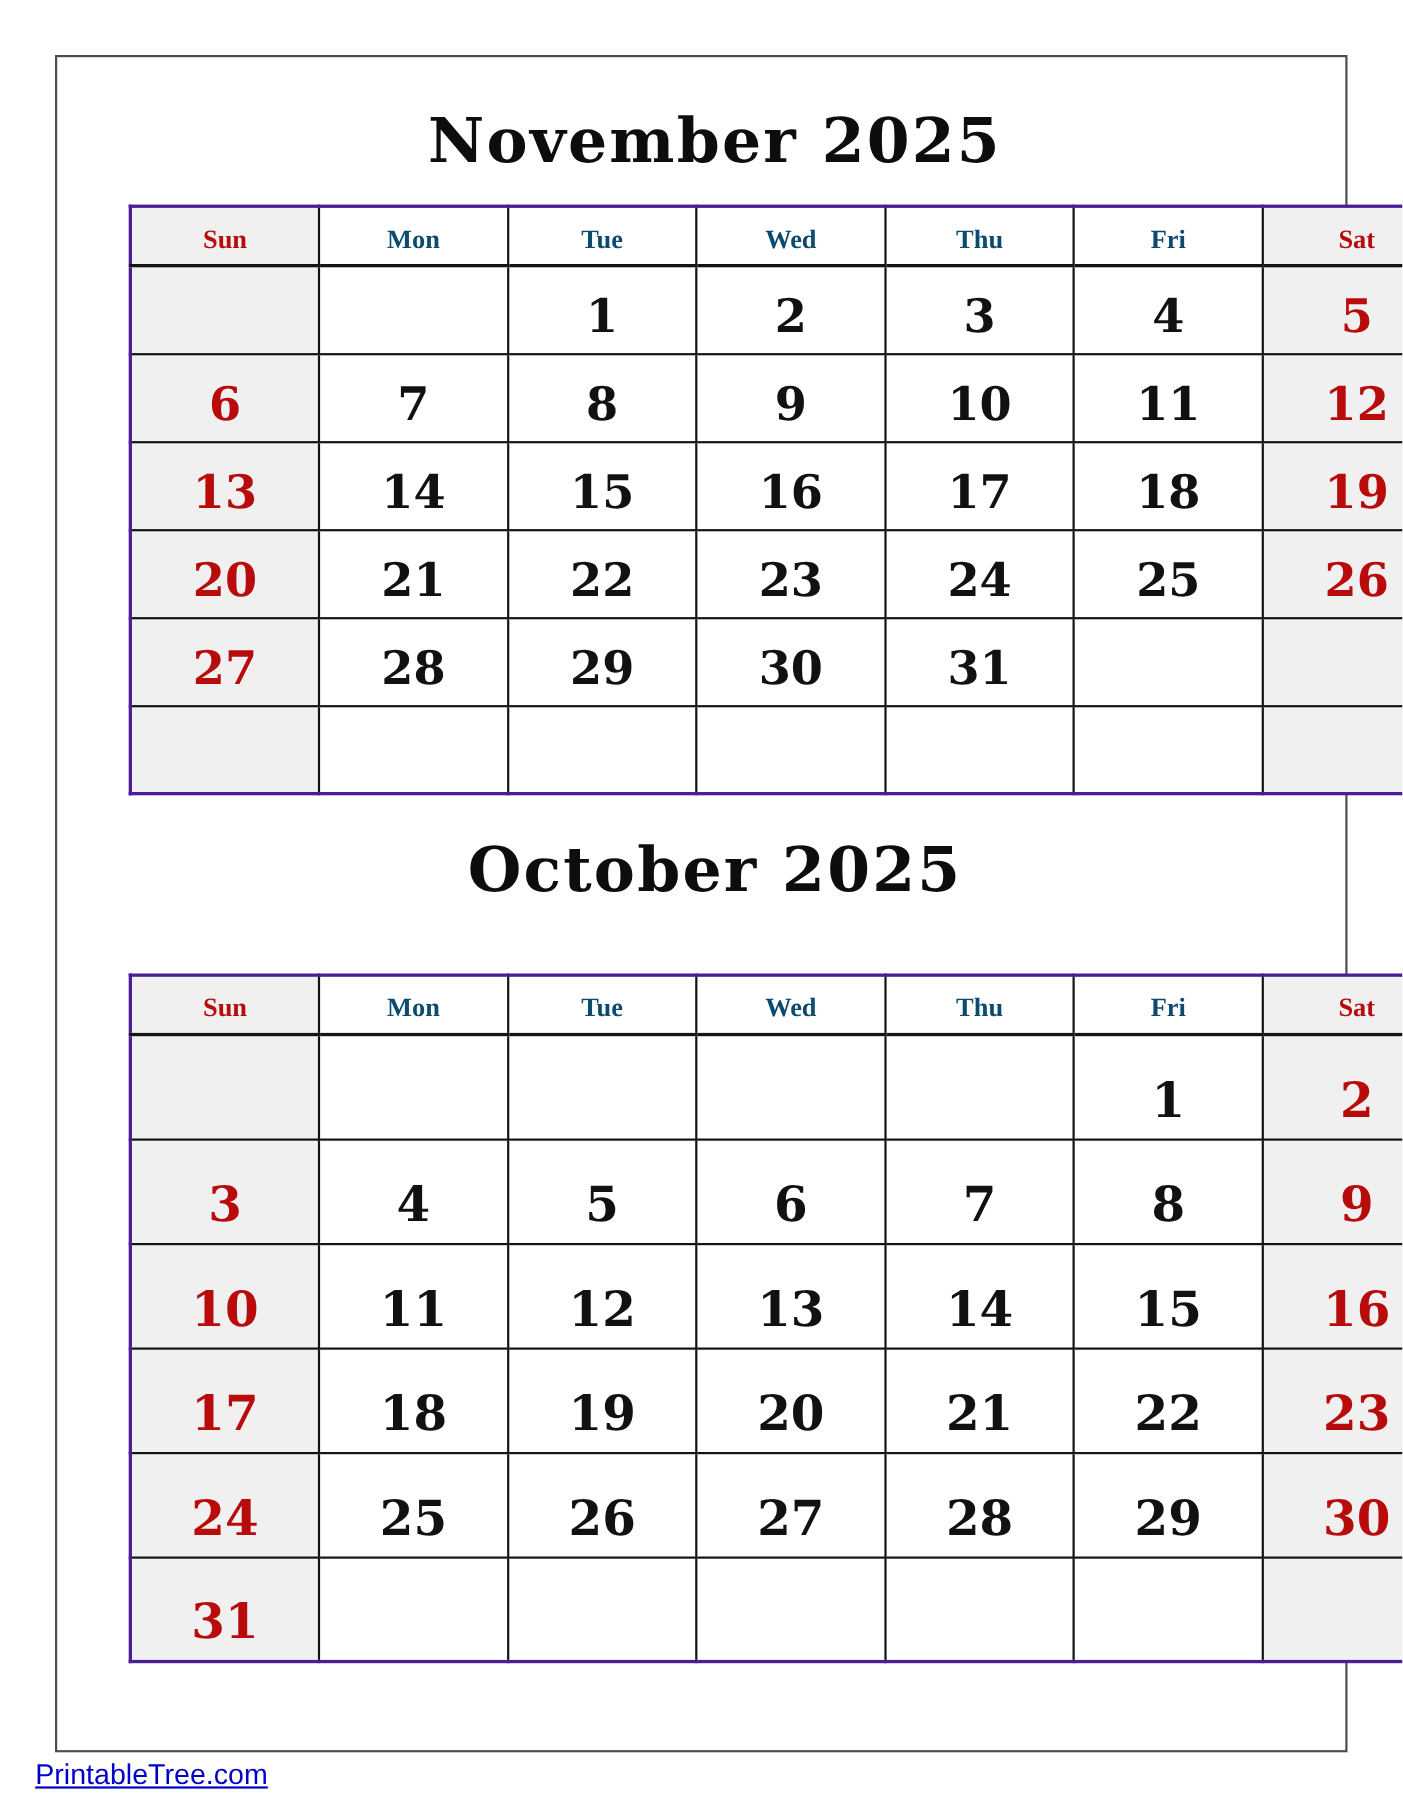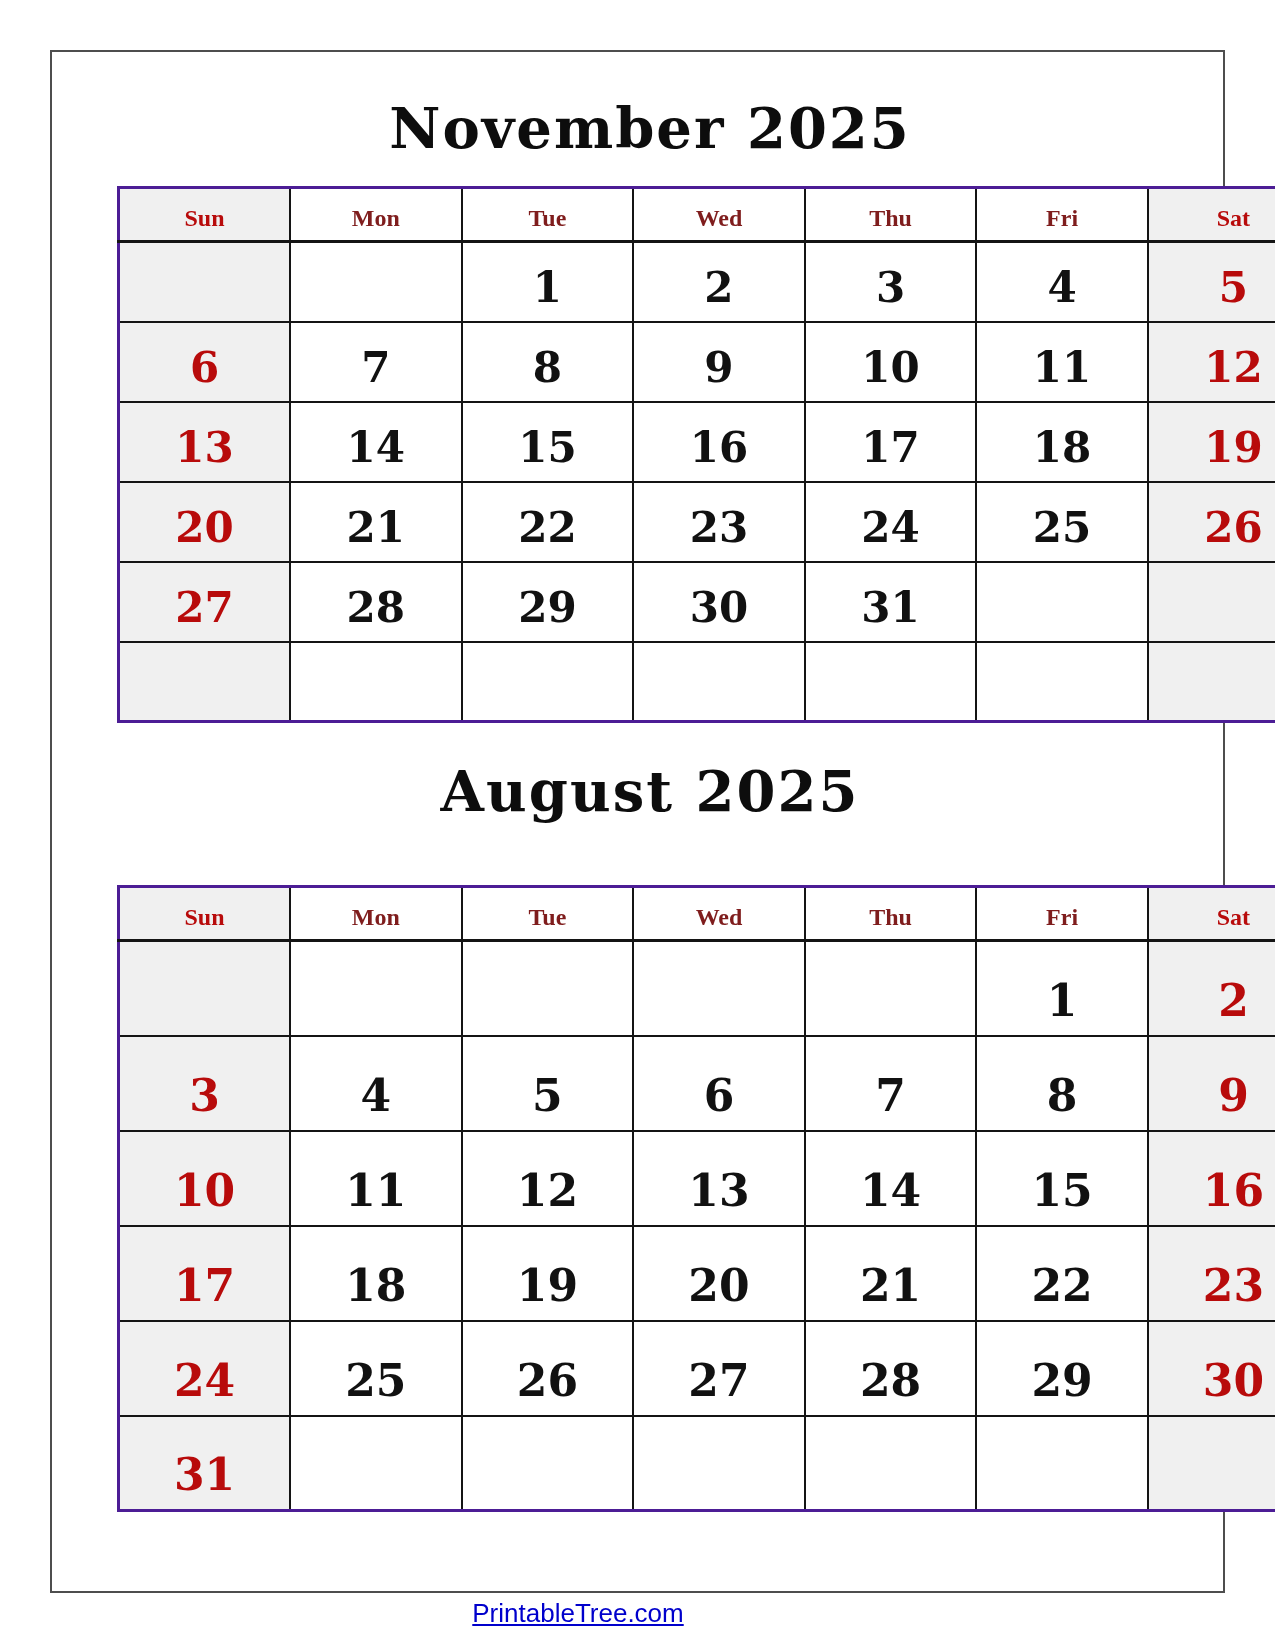--- a/index.html
+++ b/index.html
@@ -50,21 +50,21 @@
   table.calendar td {
     border: 2px solid #141414;
     text-align: center;
     vertical-align: bottom;
   }
   table.calendar th {
     height: 54px;
     font-family: "Liberation Serif", serif;
     font-weight: bold;
     font-size: 24px;
-    color: #7f1d1d;
+    color: #0c4a6e;
     padding-bottom: 8px;
     border-bottom: 3px solid #141414;
   }
   table.calendar td {
     font-family: "DejaVu Serif", serif;
     font-weight: bold;
     font-size: 42px;
     color: #111111;
     padding-bottom: 9px;
   }
@@ -74,21 +74,22 @@
   .weekend {
     background: #f0f0f0;
     color: #b80b0b !important;
   }
   th.weekend { color: #b80b0b !important; }
 
   .footer {
     position: absolute;
     left: 0; top: 1598px;
     width: 1156px;
-    text-align: center;
+    text-align: left;
+    padding-left: 32px;
   }
   .footer-link {
     font-family: "Liberation Sans", sans-serif;
     font-size: 26px;
     color: #0000cc;
     text-decoration: underline;
     cursor: pointer;
   }
 </style>
 </head>
@@ -164,21 +165,21 @@
             <td></td>
             <td></td>
             <td></td>
             <td class="weekend"></td>
           </tr>
         </tbody>
       </table>
   </section>
 
   <section class="month month-august">
-    <h1 class="month-title">August 2025</h1>
+    <h1 class="month-title">October 2025</h1>
     <table class="calendar">
         <thead>
           <tr>
             <th class="weekend">Sun</th>
             <th>Mon</th>
             <th>Tue</th>
             <th>Wed</th>
             <th>Thu</th>
             <th>Fri</th>
             <th class="weekend">Sat</th>

